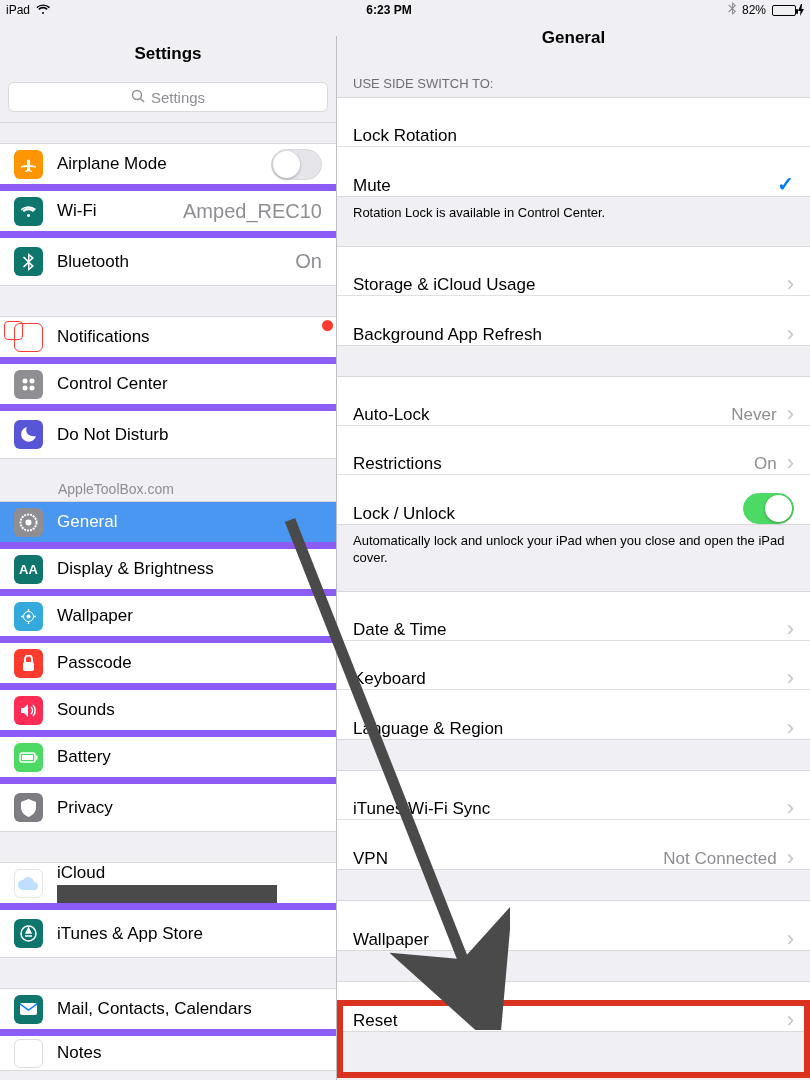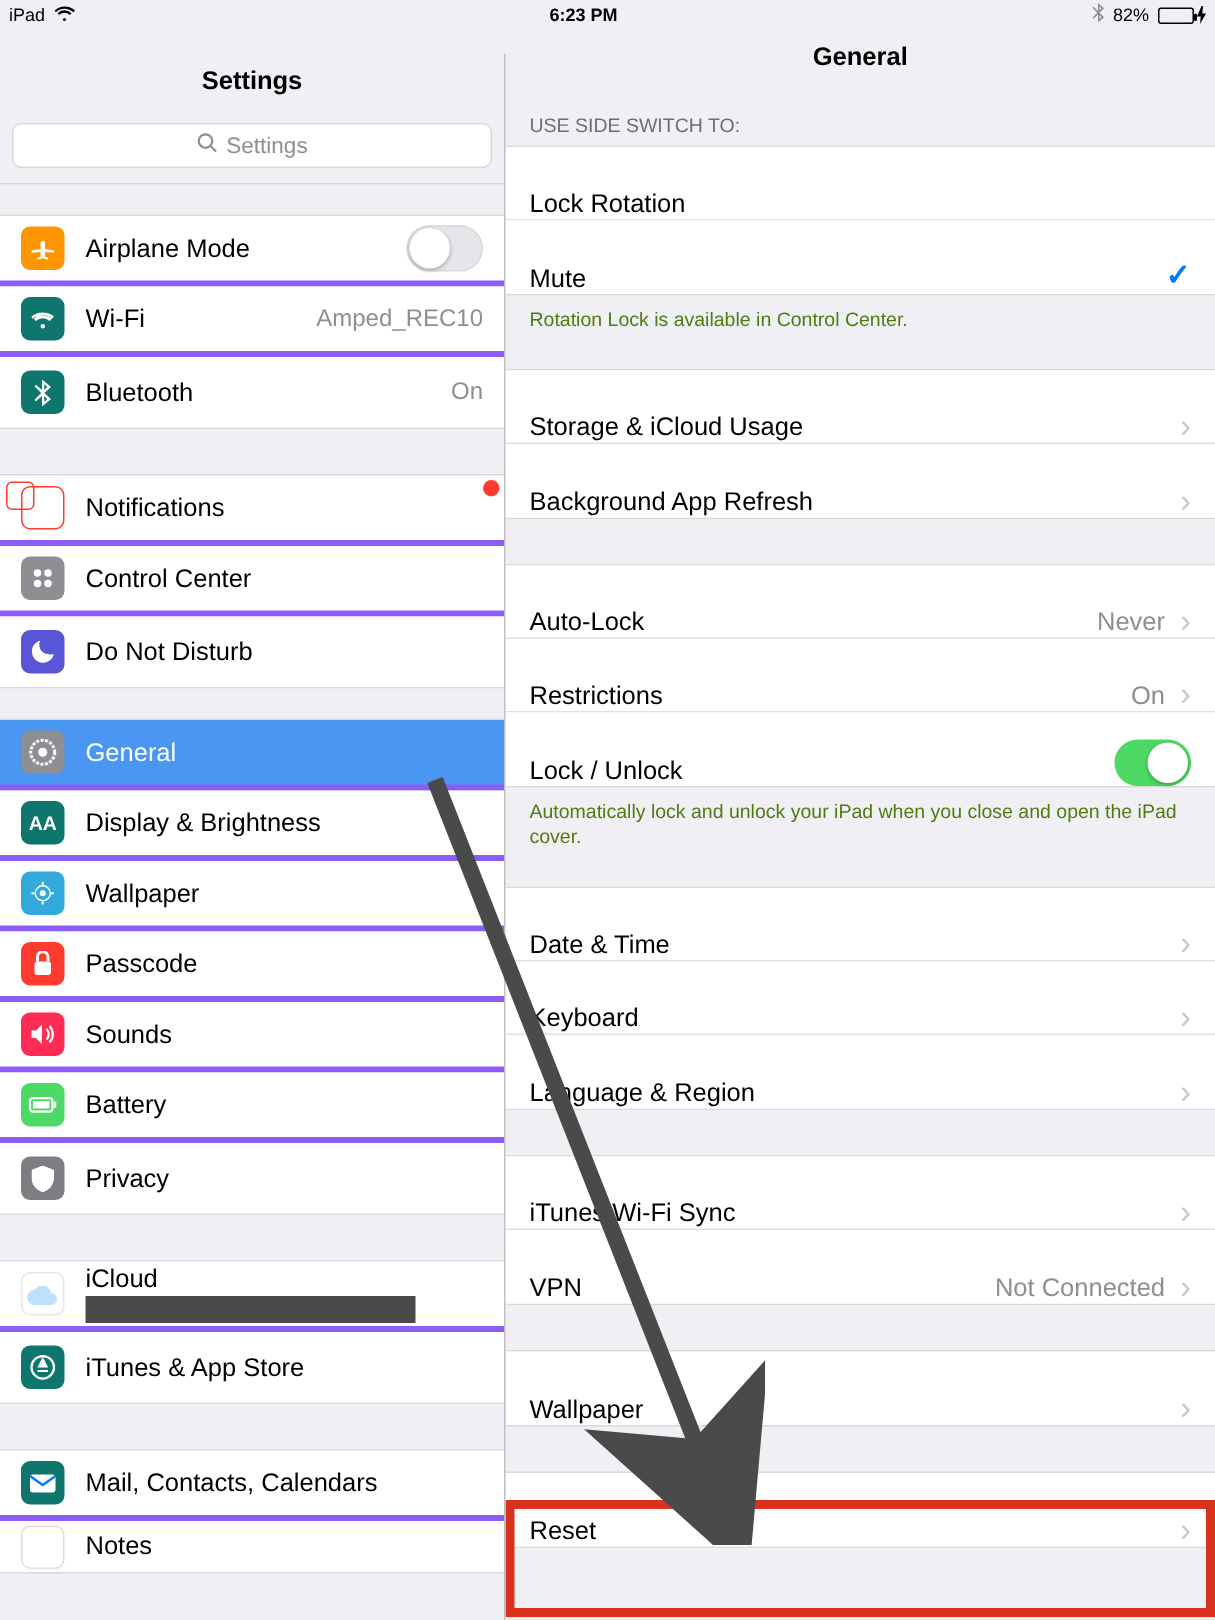--- a/index.html
+++ b/index.html
@@ -64,54 +64,54 @@
 .left-scroll { overflow-y:auto; flex:1; }
 .group-gap { height: 30px; background:#EFEFF4; }
 .group-gap.small { height: 20px; }
 .watermark { color:#8E8E93; font-size:14px; padding: 2px 0 4px 58px; }
 .row {
   background: #fff;
   height: 47px;
   display: flex;
   align-items: center;
   padding: 0 14px;
-  border-bottom: 4px solid #8b5cf6;
+  border-bottom: 7px solid #8b5cf6;
   font-size: 17px;
   color: #000;
   position: relative;
 }
 .group .row:last-child { border-bottom: none; }
 .group { border-top:1px solid #D9D9DB; border-bottom:1px solid #D9D9DB; }
 .row .icon-slot {
   width: 29px; height: 29px; border-radius: 6px; margin-right: 14px;
   display:flex; align-items:center; justify-content:center; color:#fff; flex-shrink:0;
 }
 .row .label { flex: 1; }
-.row .value { color: #8E8E93; font-size: 16px; }
+.row .value { color: #8E8E93; font-size: 20px; }
 .row.selected { background: #4A97F2; color: #fff; }
 .row.selected .icon-slot { box-shadow: none; }
 .redacted { display:inline-block; background:#4A4A4A; width:220px; height:18px; vertical-align:middle; }
 
 
 .switch {
   width: 51px; height: 31px; border-radius: 31px;
   background: #E5E5EA; position: relative; border:1px solid #D9D9DB;
 }
 .switch .knob {
   width: 27px; height: 27px; border-radius: 50%; background:#fff;
   box-shadow: 0 1px 3px rgba(0,0,0,.3);
   position:absolute; top:1px; left:1px;
 }
 .switch.on { background:#4CD964; border-color:#4CD964; }
 .switch.on .knob { left:auto; right:1px; }
 
 
 .right-scroll { overflow:hidden; flex:1; padding-bottom:0; }
 .section-header { color:#6D6D72; font-size:13px; padding: 18px 16px 6px; text-transform:uppercase; }
-.section-footer { color:#4d7c0f; font-size:13px; padding: 7px 16px 0; line-height:1.35; }
+.section-footer { color:#000000; font-size:13px; padding: 7px 16px 0; line-height:1.35; }
 .rgroup { margin: 0; border-radius: 8px; }
 .rgroup-inner { border-top:1px solid #D9D9DB; border-bottom:1px solid #D9D9DB; background:#fff; }
 .rgroup .rrow:last-child { border-bottom:none; }
 .rrow {
   height: 49px;
   background:#fff;
   display:flex; align-items:flex-end;
   padding: 0 16px;
   border-bottom:1px solid #E0E0E2;
   font-size:17px; color:#000;
@@ -238,20 +238,21 @@
           <span class="icon-slot bg-purple">
             <svg width="15" height="15" viewBox="0 0 15 15">
                 <path d="M11 9A6 6 0 016 0a7.5 7.5 0 109 9 6 6 0 01-4 0z" fill="#fff"></path>
               </svg>
           </span>
           <span class="label">Do Not Disturb</span>
         </div>
       </div>
 
       <div class="group-gap small"></div>
+      <div class="watermark">AppleToolBox.com</div>
 
       <div class="group">
         <div class="row selected">
           <span class="icon-slot bg-gray">
             <svg width="19" height="19" viewBox="0 0 19 19">
                 <circle cx="9.5" cy="9.5" r="8" stroke="#fff" stroke-width="2" fill="none" stroke-dasharray="2 1"></circle>
                 <circle cx="9.5" cy="9.5" r="3" fill="#fff"></circle>
               </svg>
           </span>
           <span class="label">General</span>

